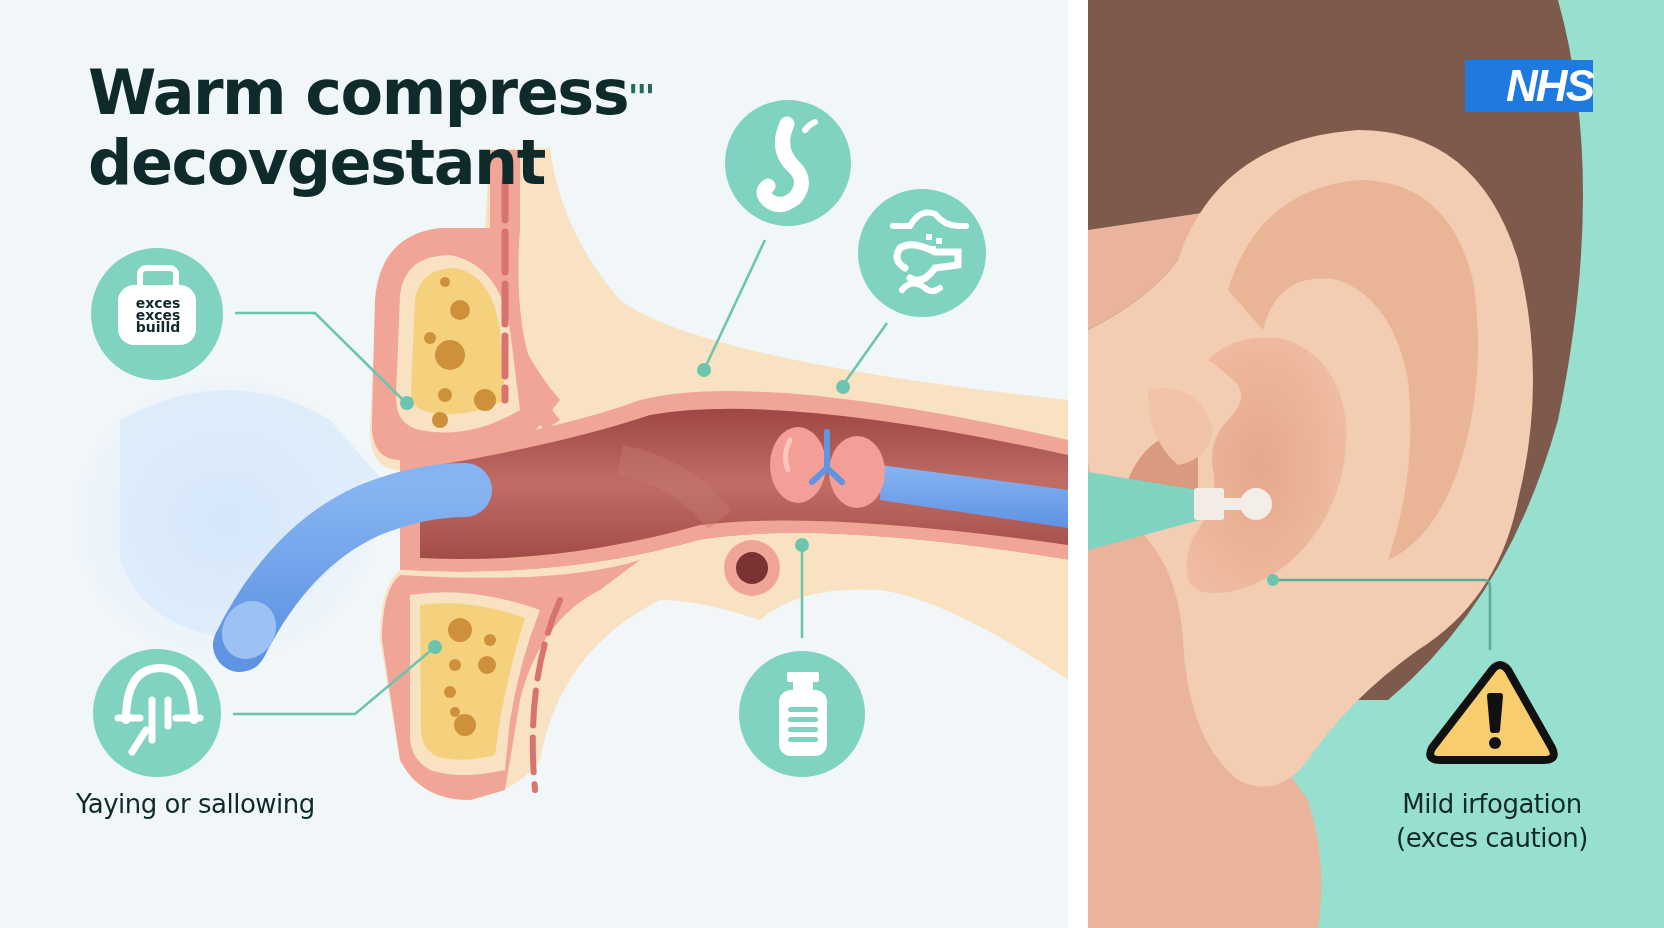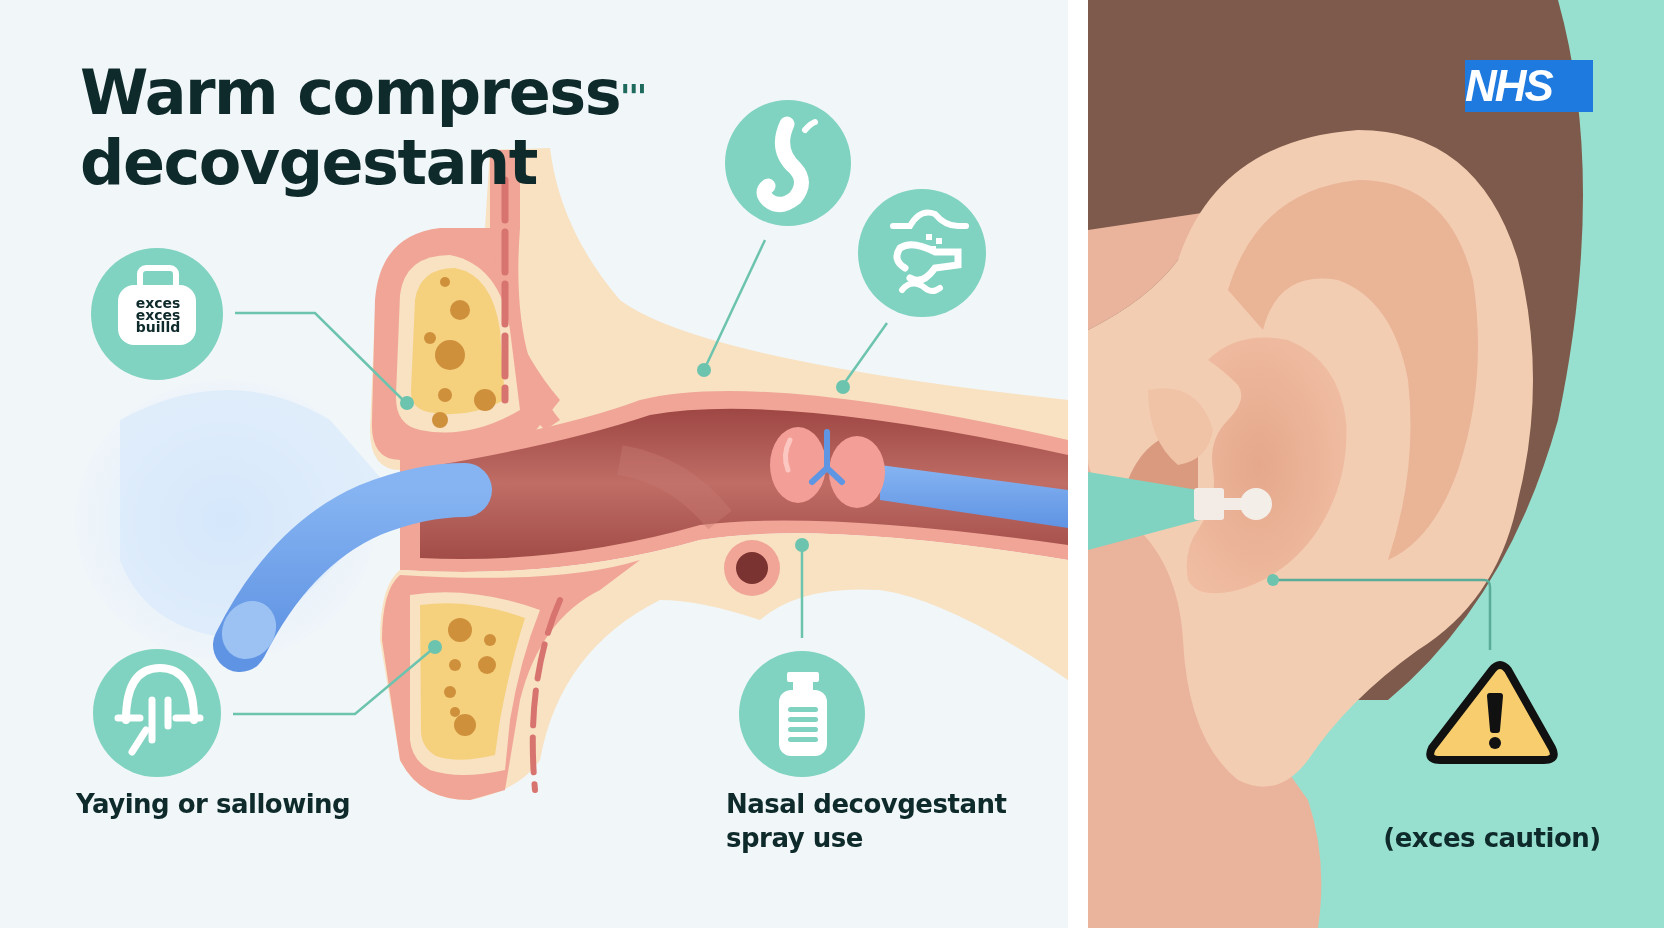--- a/index.html
+++ b/index.html
@@ -2,27 +2,27 @@
 <html><head>
 <meta charset="utf-8">
 <style>
   html, body { margin: 0; padding: 0; }
   body { width: 1664px; height: 928px; overflow: hidden; background: #ffffff; font-family: "DejaVu Sans", "Liberation Sans", sans-serif; }
   .canvas { position: relative; width: 1664px; height: 928px; }
   .left-panel { position: absolute; left: 0; top: 0; width: 1068px; height: 928px; background: #f1f6f9; overflow: hidden; }
   .divider { position: absolute; left: 1068px; top: 0; width: 20px; height: 928px; background: #ffffff; }
   .right-panel { position: absolute; left: 1088px; top: 0; width: 576px; height: 928px; background: #97e0cf; overflow: hidden; }
   .svg-layer { position: absolute; left: 0; top: 0; }
-  .title { position: absolute; left: 80px; top: 58px; margin: 0; font-weight: bold; font-size: 62px; line-height: 70px; color: #0e2a2b; letter-spacing: -1.5px; }
+  .title { position: absolute; left: 88px; top: 58px; margin: 0; font-weight: bold; font-size: 62px; line-height: 70px; color: #0e2a2b; letter-spacing: -1.5px; }
   .title-mark { font-size: 34px; color: #1e6b5d; vertical-align: top; position: relative; top: 4px; letter-spacing: -2px; }
-  .label { position: absolute; margin: 0; font-weight: bold; font-size: 26px; line-height: 34px; color: #0e2a2b; letter-spacing: -0.5px; }
+  .label { position: absolute; margin: 0; font-weight: normal; font-size: 26px; line-height: 34px; color: #0e2a2b; letter-spacing: -0.5px; }
   .label-swallow { left: 76px; top: 787px; }
   .label-spray { left: 726px; top: 787px; }
   .label-irrigation { left: 1302px; top: 787px; width: 380px; text-align: center; }
-  .nhs-logo { position: absolute; left: 1465px; top: 60px; width: 128px; height: 52px; background: #1f7ae0; color: #ffffff; font-weight: bold; font-style: italic; font-size: 44px; line-height: 52px; text-align: left; letter-spacing: -2px; font-family: "Liberation Sans", sans-serif; }
+  .nhs-logo { position: absolute; left: 1465px; top: 60px; width: 128px; height: 52px; background: #1f7ae0; color: #ffffff; font-weight: bold; font-style: italic; font-size: 44px; line-height: 52px; text-align: right; letter-spacing: -2px; font-family: "Liberation Sans", sans-serif; }
   .icon-badge-text { position: absolute; left: 117px; top: 297px; width: 82px; text-align: center; font-weight: bold; font-size: 14px; line-height: 12px; color: #0e2a2b; }
 </style>
 </head>
 <body>
 
 <div class="canvas">
 
   <div class="left-panel">
     <svg class="svg-layer" width="1068" height="928" viewBox="0 0 1068 928">
       <defs>
@@ -163,24 +163,20 @@
 
     <h1 class="title">
       <span>Warm compress</span><span class="title-mark">'''</span><br>
       <span>decovgestant</span>
     </h1>
 
     <p class="label label-swallow">
       <span>Yaying or sallowing</span><br>
     </p>
 
-    <p class="label label-spray">
-      <span>Nasal decovgestant</span><br>
-      <span>spray use</span>
-    </p>
   </div>
 
   <div class="divider"></div>
 
   <div class="right-panel">
     <svg class="svg-layer" width="576" height="928" viewBox="0 0 576 928">
       <defs>
         <radialGradient id="concha" cx="0.45" cy="0.5" r="0.6">
           <stop offset="0" stop-color="#e5a88c"></stop>
           <stop offset="1" stop-color="#f0bda2"></stop>
@@ -215,18 +211,18 @@
       <g>
         <path d="M404 670 Q412 660 420 670 L464 748 Q470 760 456 760 L352 760 Q338 760 344 748 Z" fill="#f7cd6e" stroke="#111111" stroke-width="8" stroke-linejoin="round"></path>
         <path d="M402 696 L412 696 L409 730 L405 730 Z" fill="#111111" stroke="#111111" stroke-width="6" stroke-linejoin="round"></path>
         <circle cx="407" cy="743" r="6" fill="#111111"></circle>
       </g>
     </svg>
 
     <div class="nhs-logo" style="left:377px;">NHS</div>
 
     <p class="label label-irrigation" style="left:214px;">
-      <br>
+      <span>Mild irfogation</span><br>
       <span>(exces caution)</span>
     </p>
   </div>
 
 </div>
 
 </body></html>

